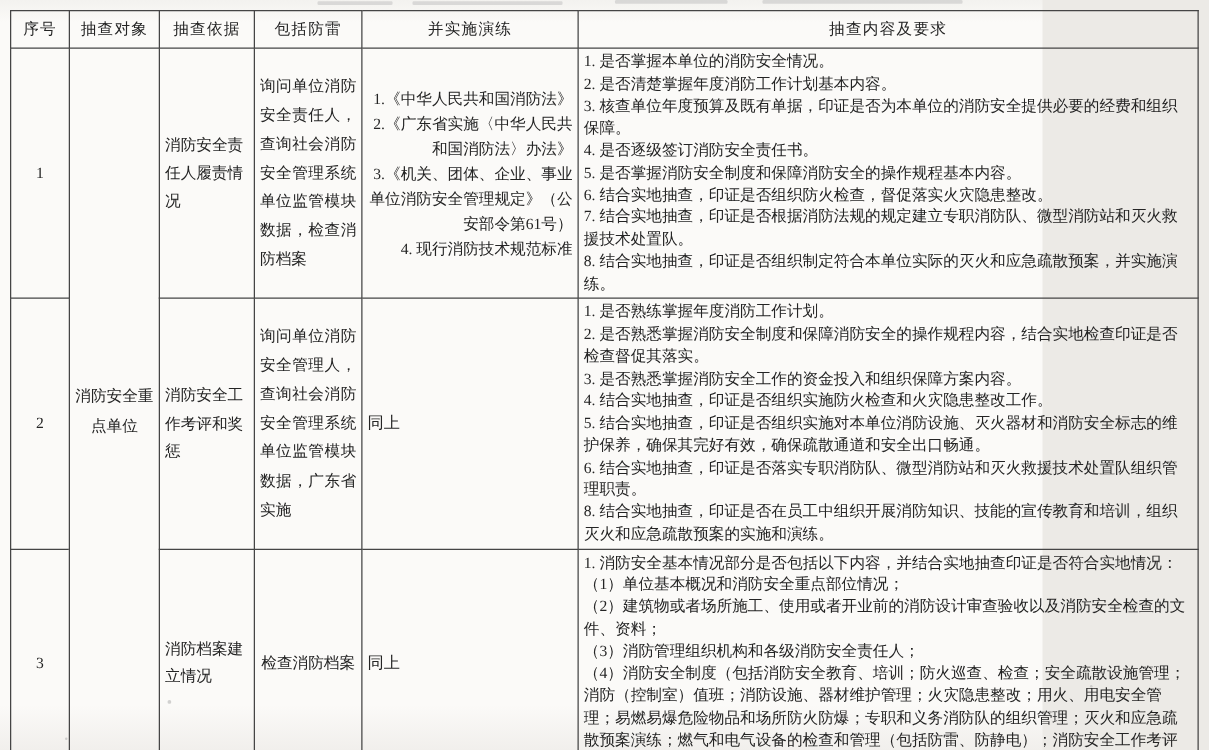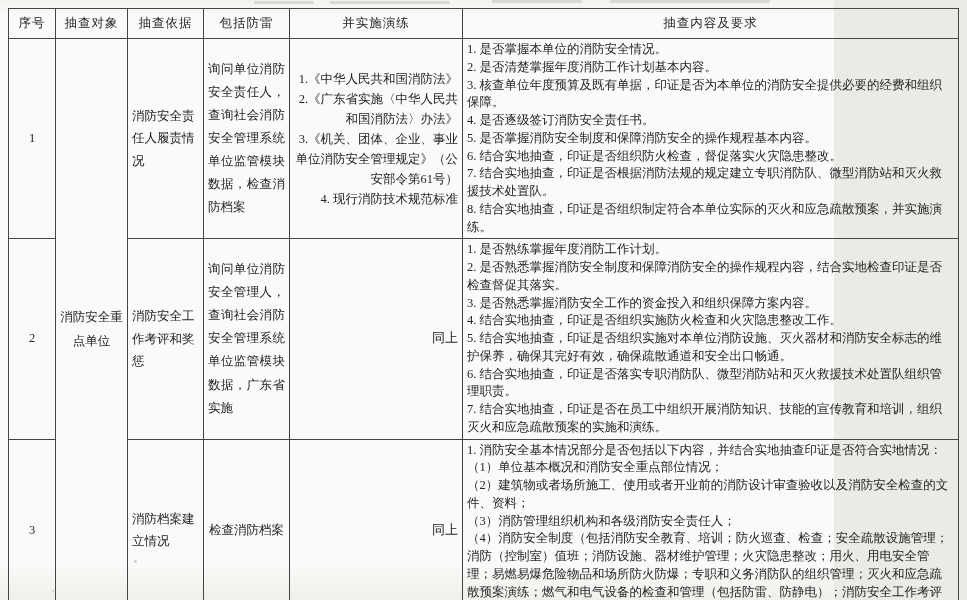--- a/index.html
+++ b/index.html
@@ -36,21 +36,21 @@
   td.c-item { font-size:12px; line-height:1.8; padding:2px 3px; }
   td.c-method {
     text-align:justify; text-align-last:left;
     font-size:12px; line-height:1.85; padding:3px 5px;
     white-space:pre-line;
   }
   td.c-basis {
     text-align:right; font-size:12px; line-height:1.6; padding:3px 5px;
     white-space:pre-line; vertical-align:middle;
   }
-  td.c-basis.same { text-align:right; font-size:13px; }
+  td.c-basis.same { text-align:left; font-size:13px; }
   td.c-content {
     text-align:left; font-size:12px; line-height:1.42; padding:2px 6px;
     white-space:pre-line; vertical-align:middle;
   }
   
   .bleed { position:absolute; background:#b9b9b9; opacity:.45; border-radius:1px; }
   .speck { position:absolute; background:#a8a8a8; opacity:.5; border-radius:50%; }
 </style>
 </head>
 <body>
@@ -104,21 +104,21 @@
         <td class="c-no">2</td>
         <td class="c-item">消防安全工作考评和奖惩</td>
         <td class="c-method">询问单位消防安全管理人，查询社会消防安全管理系统单位监管模块数据，广东省实施</td>
         <td class="c-basis same">同上</td>
         <td class="c-content">1. 是否熟练掌握年度消防工作计划。
 2. 是否熟悉掌握消防安全制度和保障消防安全的操作规程内容，结合实地检查印证是否检查督促其落实。
 3. 是否熟悉掌握消防安全工作的资金投入和组织保障方案内容。
 4. 结合实地抽查，印证是否组织实施防火检查和火灾隐患整改工作。
 5. 结合实地抽查，印证是否组织实施对本单位消防设施、灭火器材和消防安全标志的维护保养，确保其完好有效，确保疏散通道和安全出口畅通。
 6. 结合实地抽查，印证是否落实专职消防队、微型消防站和灭火救援技术处置队组织管理职责。
-7. 结合实地抽查，印证是否在员工中组织开展消防知识、技能的宣传教育和培训，组织灭火和应急疏散预案的实施和演练。</td>
+8. 结合实地抽查，印证是否在员工中组织开展消防知识、技能的宣传教育和培训，组织灭火和应急疏散预案的实施和演练。</td>
       </tr>
       <tr class="r3">
         <td class="c-no">3</td>
         <td class="c-item">消防档案建立情况</td>
         <td class="c-method" style="text-align:center; text-align-last:center;">检查消防档案</td>
         <td class="c-basis same">同上</td>
         <td class="c-content">1. 消防安全基本情况部分是否包括以下内容，并结合实地抽查印证是否符合实地情况：
 （1）单位基本概况和消防安全重点部位情况；
 （2）建筑物或者场所施工、使用或者开业前的消防设计审查验收以及消防安全检查的文件、资料；
 （3）消防管理组织机构和各级消防安全责任人；

